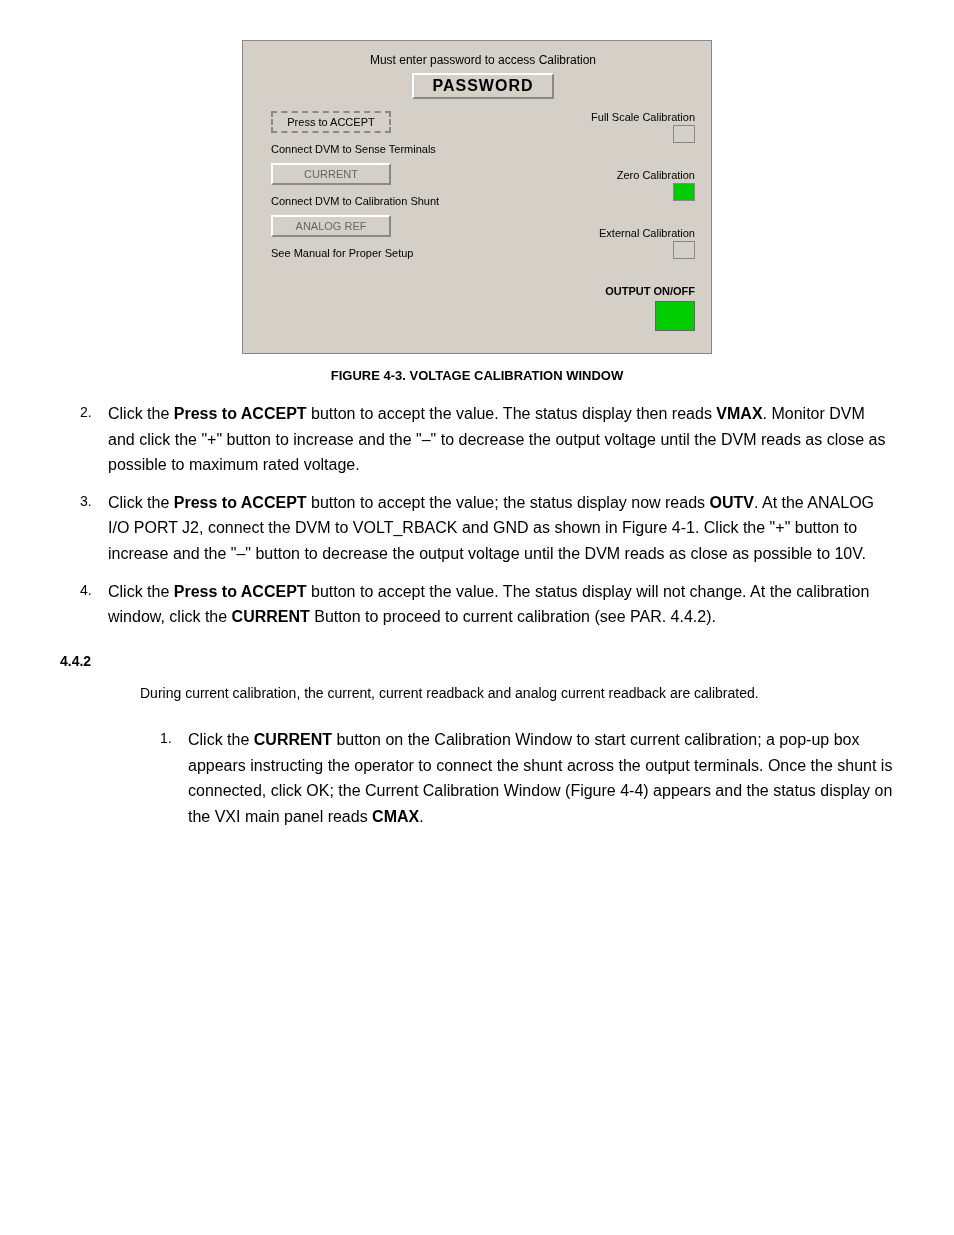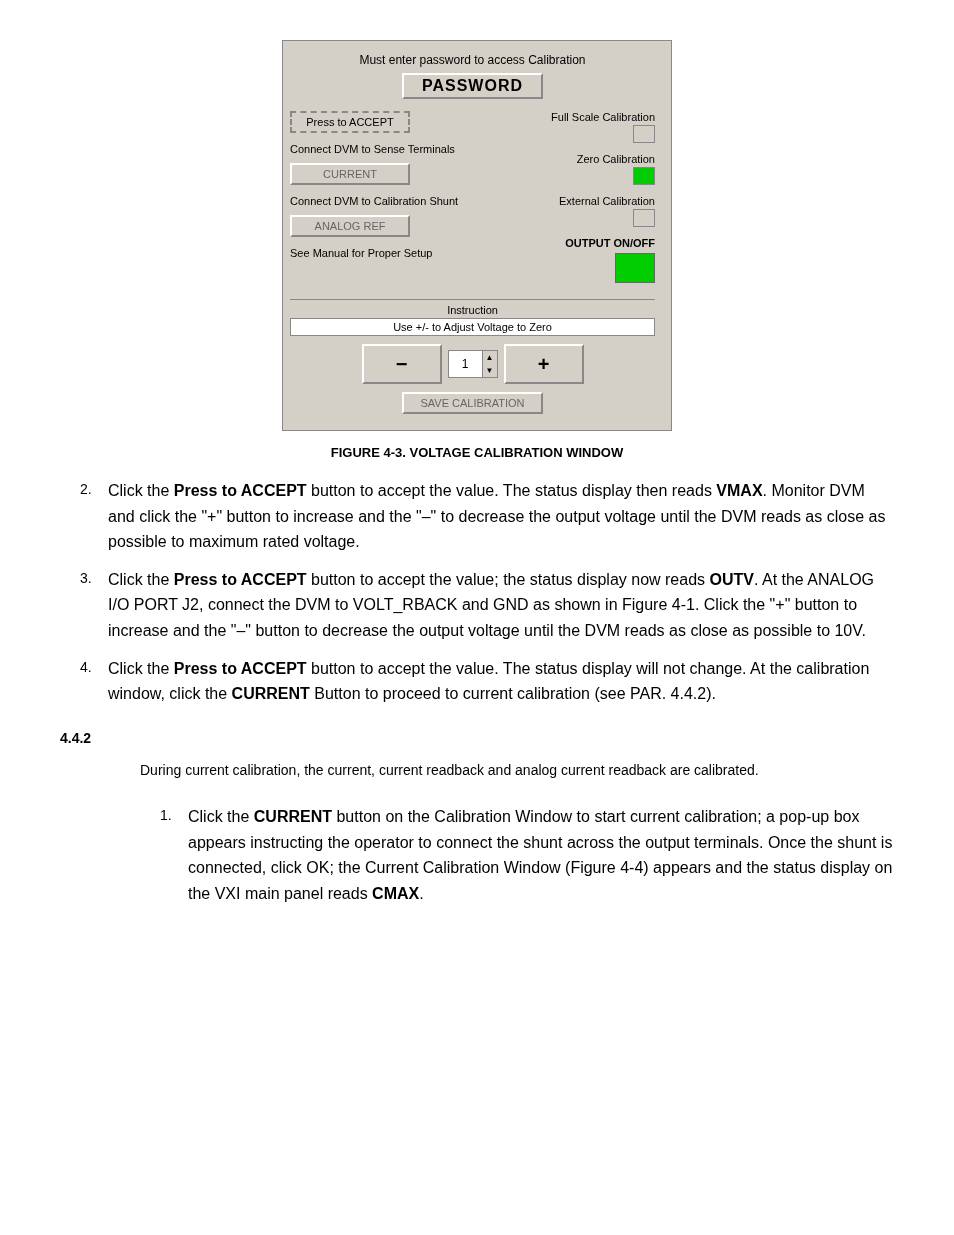--- a/index.html
+++ b/index.html
@@ -23,22 +23,22 @@
     .figure-container {
       display: flex;
       flex-direction: column;
       align-items: center;
       margin-bottom: 18px;
     }
 
     .calibration-window {
       border: 1px solid #888;
       background: #d4d0c8;
-      width: 390px;
-      padding: 12px 16px 16px 7px;
+      width: 470px;
+      padding: 12px 16px 16px 28px;
       margin-bottom: 8px;
     }
 
     .cal-header {
       text-align: center;
       font-size: 12px;
       margin-bottom: 6px;
       color: #000;
     }
 
@@ -69,21 +69,21 @@
       flex: 1;
       display: flex;
       flex-direction: column;
       gap: 8px;
     }
 
     .cal-right {
       width: 120px;
       display: flex;
       flex-direction: column;
-      gap: 4px;
+      gap: 20px;
     }
 
     .cal-btn {
       background: #d4d0c8;
       border: 2px solid #888;
       border-top-color: #fff;
       border-left-color: #fff;
       font-size: 11px;
       padding: 3px 8px;
       text-align: center;
@@ -364,40 +364,20 @@
             <div class="cal-right-label">External Calibration</div>
             <div class="cal-small-box"></div>
           </div>
           <div class="cal-right-group">
             <div class="cal-output-label">OUTPUT ON/OFF</div>
             <div class="cal-big-green"></div>
           </div>
         </div>
       </div>
 
-      <div class="cal-instruction-section">
-        <div class="cal-instruction-label">Instruction</div>
-        <div class="cal-instruction-text">Use +/- to Adjust Voltage to Zero</div>
-
-        <div class="cal-controls-row">
-          <button class="cal-minus-btn">−</button>
-          <div class="cal-spinner">
-            <span class="cal-spinner-value">1</span>
-            <div class="cal-spinner-arrows">
-              <div class="cal-spinner-up">▲</div>
-              <div class="cal-spinner-down">▼</div>
-            </div>
-          </div>
-          <button class="cal-plus-btn">+</button>
-        </div>
-
-        <div class="cal-save-row">
-          <button class="cal-save-btn">SAVE CALIBRATION</button>
-        </div>
-      </div>
 
     </div>
     <div class="figure-caption">FIGURE 4-3.  VOLTAGE CALIBRATION WINDOW</div>
   </div>
 
   <div class="doc-content">
 
     <div class="numbered-list">
 
       <div class="numbered-item">

